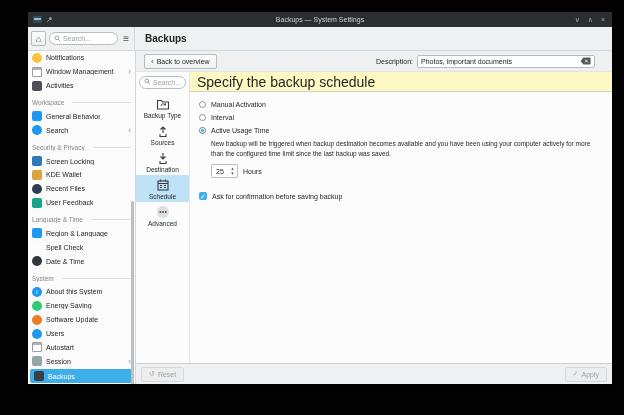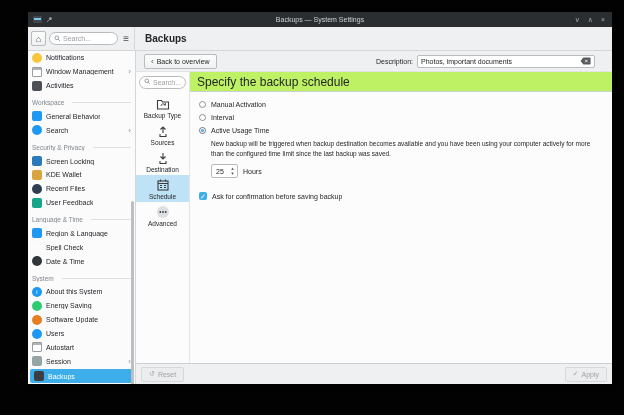--- a/index.html
+++ b/index.html
@@ -58,22 +58,22 @@
   .back-btn .bk{color:#4a4d50;font-size:8px;}
   .row-a .spacer{flex:1;}
   .desc-input{width:178px;height:13px;border:1px solid #b9bcbe;border-radius:2px;background:#fff;display:flex;
               align-items:center;gap:3px;padding:0 3px;box-sizing:border-box;}
   .desc-input .val{flex:1;white-space:nowrap;overflow:hidden;}
 
   .row-b{flex:0 0 20px;display:flex;min-height:0;}
   .nav-search-cell{flex:0 0 53px;width:53px;background:#fcfcfc;border-right:1px solid #e3e5e6;
                    display:flex;align-items:center;justify-content:center;}
   .nav-search{width:47px;}
-  .page-header{flex:1;background:#bef264;border-bottom:1px solid #cdd0d1;display:flex;align-items:center;
-               padding-left:7px;font-size:12px;font-weight:500;color:#232629;}
+  .page-header{flex:1;background:#fef9c3;border-bottom:1px solid #cdd0d1;display:flex;align-items:center;
+               padding-left:7px;font-size:14px;font-weight:500;color:#232629;}
 
   .main{flex:1;display:flex;min-height:0;background:#fcfcfc;}
   .nav-col{flex:0 0 53px;width:53px;border-right:1px solid #e3e5e6;display:flex;flex-direction:column;
            padding-top:2px;background:#fcfcfc;}
   .nav-item{flex:0 0 27px;display:flex;flex-direction:column;align-items:center;justify-content:center;gap:1px;}
   .nav-item .nic{width:14px;height:14px;display:flex;align-items:center;justify-content:center;}
   .nav-item .nic svg{width:14px;height:14px;display:block;}
   .nav-item .nlbl{font-size:6.5px;color:#232629;}
   .nav-item.selected{background:var(--selInactive);}
 

